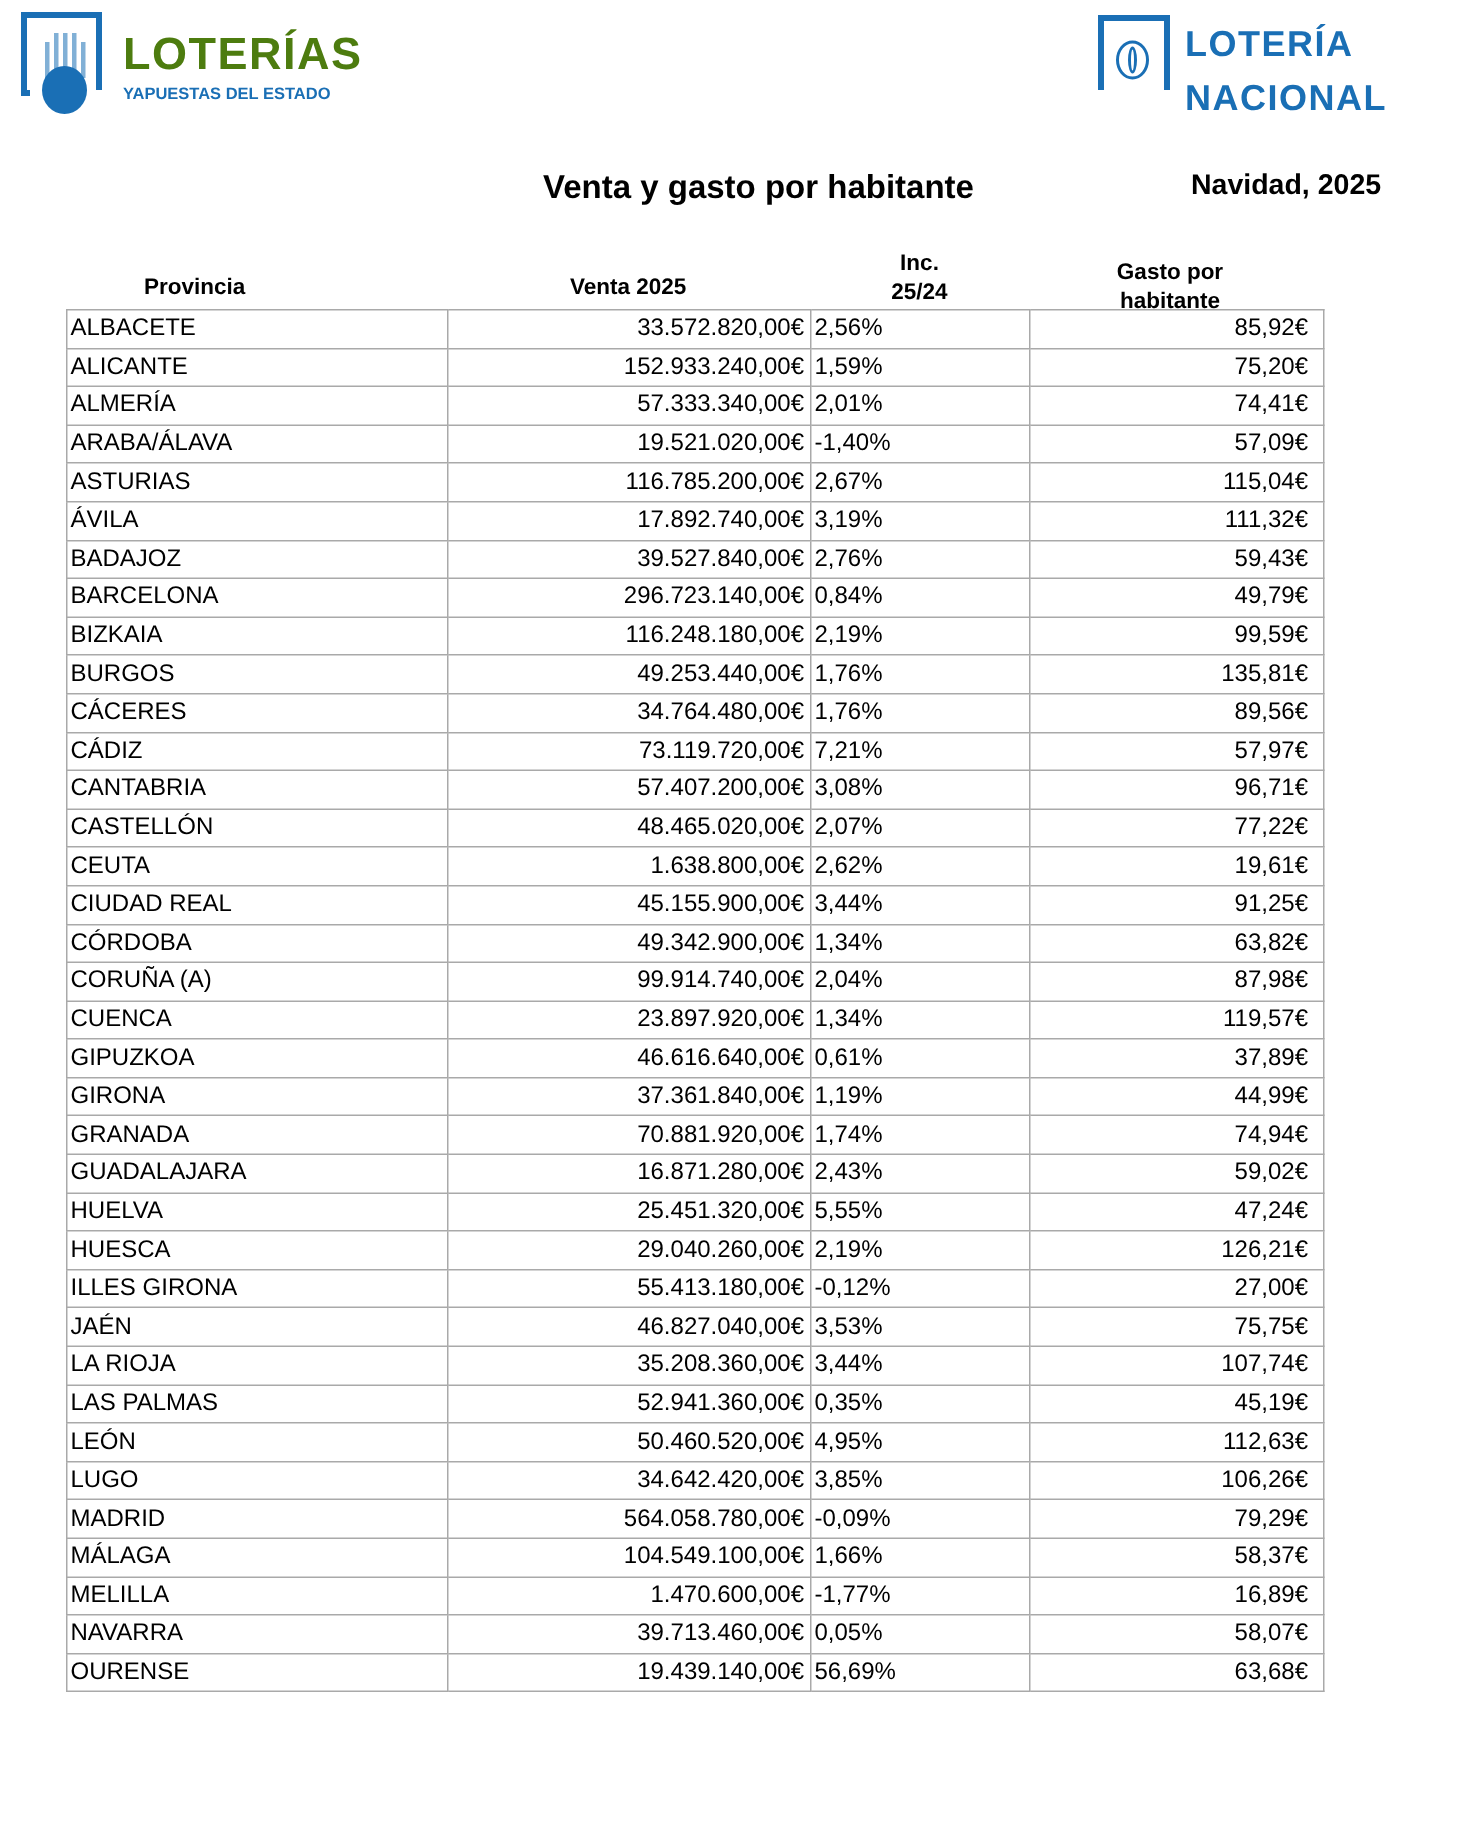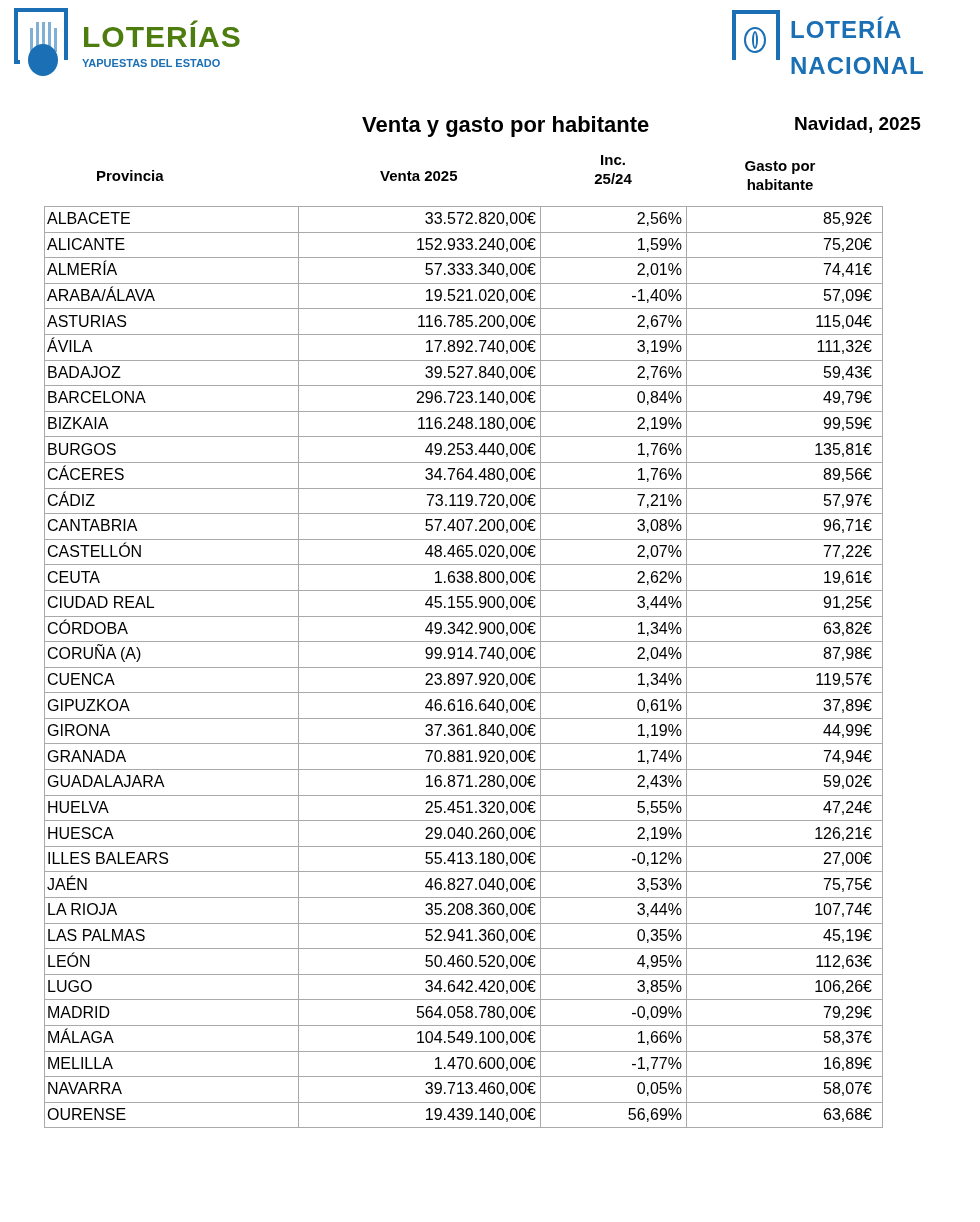--- a/index.html
+++ b/index.html
@@ -18,31 +18,31 @@
   .logo-right .frame { position:absolute; left:0; top:0; width:48px; height:50px; border:4px solid #1a6fb5; border-bottom:none; box-sizing:border-box; }
   .logo-right .globe { position:absolute; left:12px; top:17px; width:22px; height:26px; border:2px solid #1a6fb5; border-radius:50%; box-sizing:border-box; }
   .logo-right .globe:before { content:""; position:absolute; left:6px; top:2px; width:6px; height:18px; border:2px solid #1a6fb5; border-radius:50%; box-sizing:border-box; }
   .logo-right .t1, .logo-right .t2 { position:absolute; left:58px; font-weight:bold; font-size:24px; color:#1a6fb5; line-height:24px; letter-spacing:1px; white-space:nowrap; }
   .logo-right .t1 { top:8px; }
   .logo-right .t2 { top:44px;text-align:right; }
 
   .title { position:absolute; left:326px; top:112px; font-weight:bold; font-size:22px;margin-left:36px; }
   .edition { position:absolute; left:794px; top:113px; font-weight:bold; font-size:19px; }
 
-  .hdr { position:absolute; font-weight:bold; font-size:15px; text-align:center; line-height:19px; }
+  .hdr { position:absolute; font-weight:bold; font-size:15px; text-align:center; line-height:19px;margin-top:16px; }
   .h-prov { left:96px; top:166px; }
   .h-venta { left:380px; top:166px; }
   .h-inc { left:584px; top:150px; width:58px; }
   .h-gasto { left:730px; top:156px; width:100px; }
 
   table { position:absolute; left:44px; top:206px; border-collapse:collapse; table-layout:fixed; width:838px; }
   td { border:1px solid #a9a9a9; height:25.6px; padding:0 4px 0 2px; font-size:16px; line-height:20px; white-space:nowrap; box-sizing:border-box; }
   td.c-prov { width:254px; text-align:left; }
   td.c-venta { width:242px; text-align:right;margin-top:44px; }
-  td.c-inc { width:146px; text-align:right; }
+  td.c-inc { width:146px; text-align:left; }
   td.c-gasto { width:196px; text-align:right; padding-right:10px; }
 </style>
 </head>
 <body>
 
 <div class="logo-left">
   <div class="frame"></div>
   <div class="stripes">
     <span style="left:2px;height:24px;top:6px"></span>
       <span style="left:8px"></span>
@@ -222,21 +222,21 @@
         <td class="c-inc">5,55%</td>
         <td class="c-gasto">47,24€</td>
       </tr>
       <tr>
         <td class="c-prov">HUESCA</td>
         <td class="c-venta">29.040.260,00€</td>
         <td class="c-inc">2,19%</td>
         <td class="c-gasto">126,21€</td>
       </tr>
       <tr>
-        <td class="c-prov">ILLES BALEARS</td>
+        <td class="c-prov">ILLES GIRONA</td>
         <td class="c-venta">55.413.180,00€</td>
         <td class="c-inc">-0,12%</td>
         <td class="c-gasto">27,00€</td>
       </tr>
       <tr>
         <td class="c-prov">JAÉN</td>
         <td class="c-venta">46.827.040,00€</td>
         <td class="c-inc">3,53%</td>
         <td class="c-gasto">75,75€</td>
       </tr>

